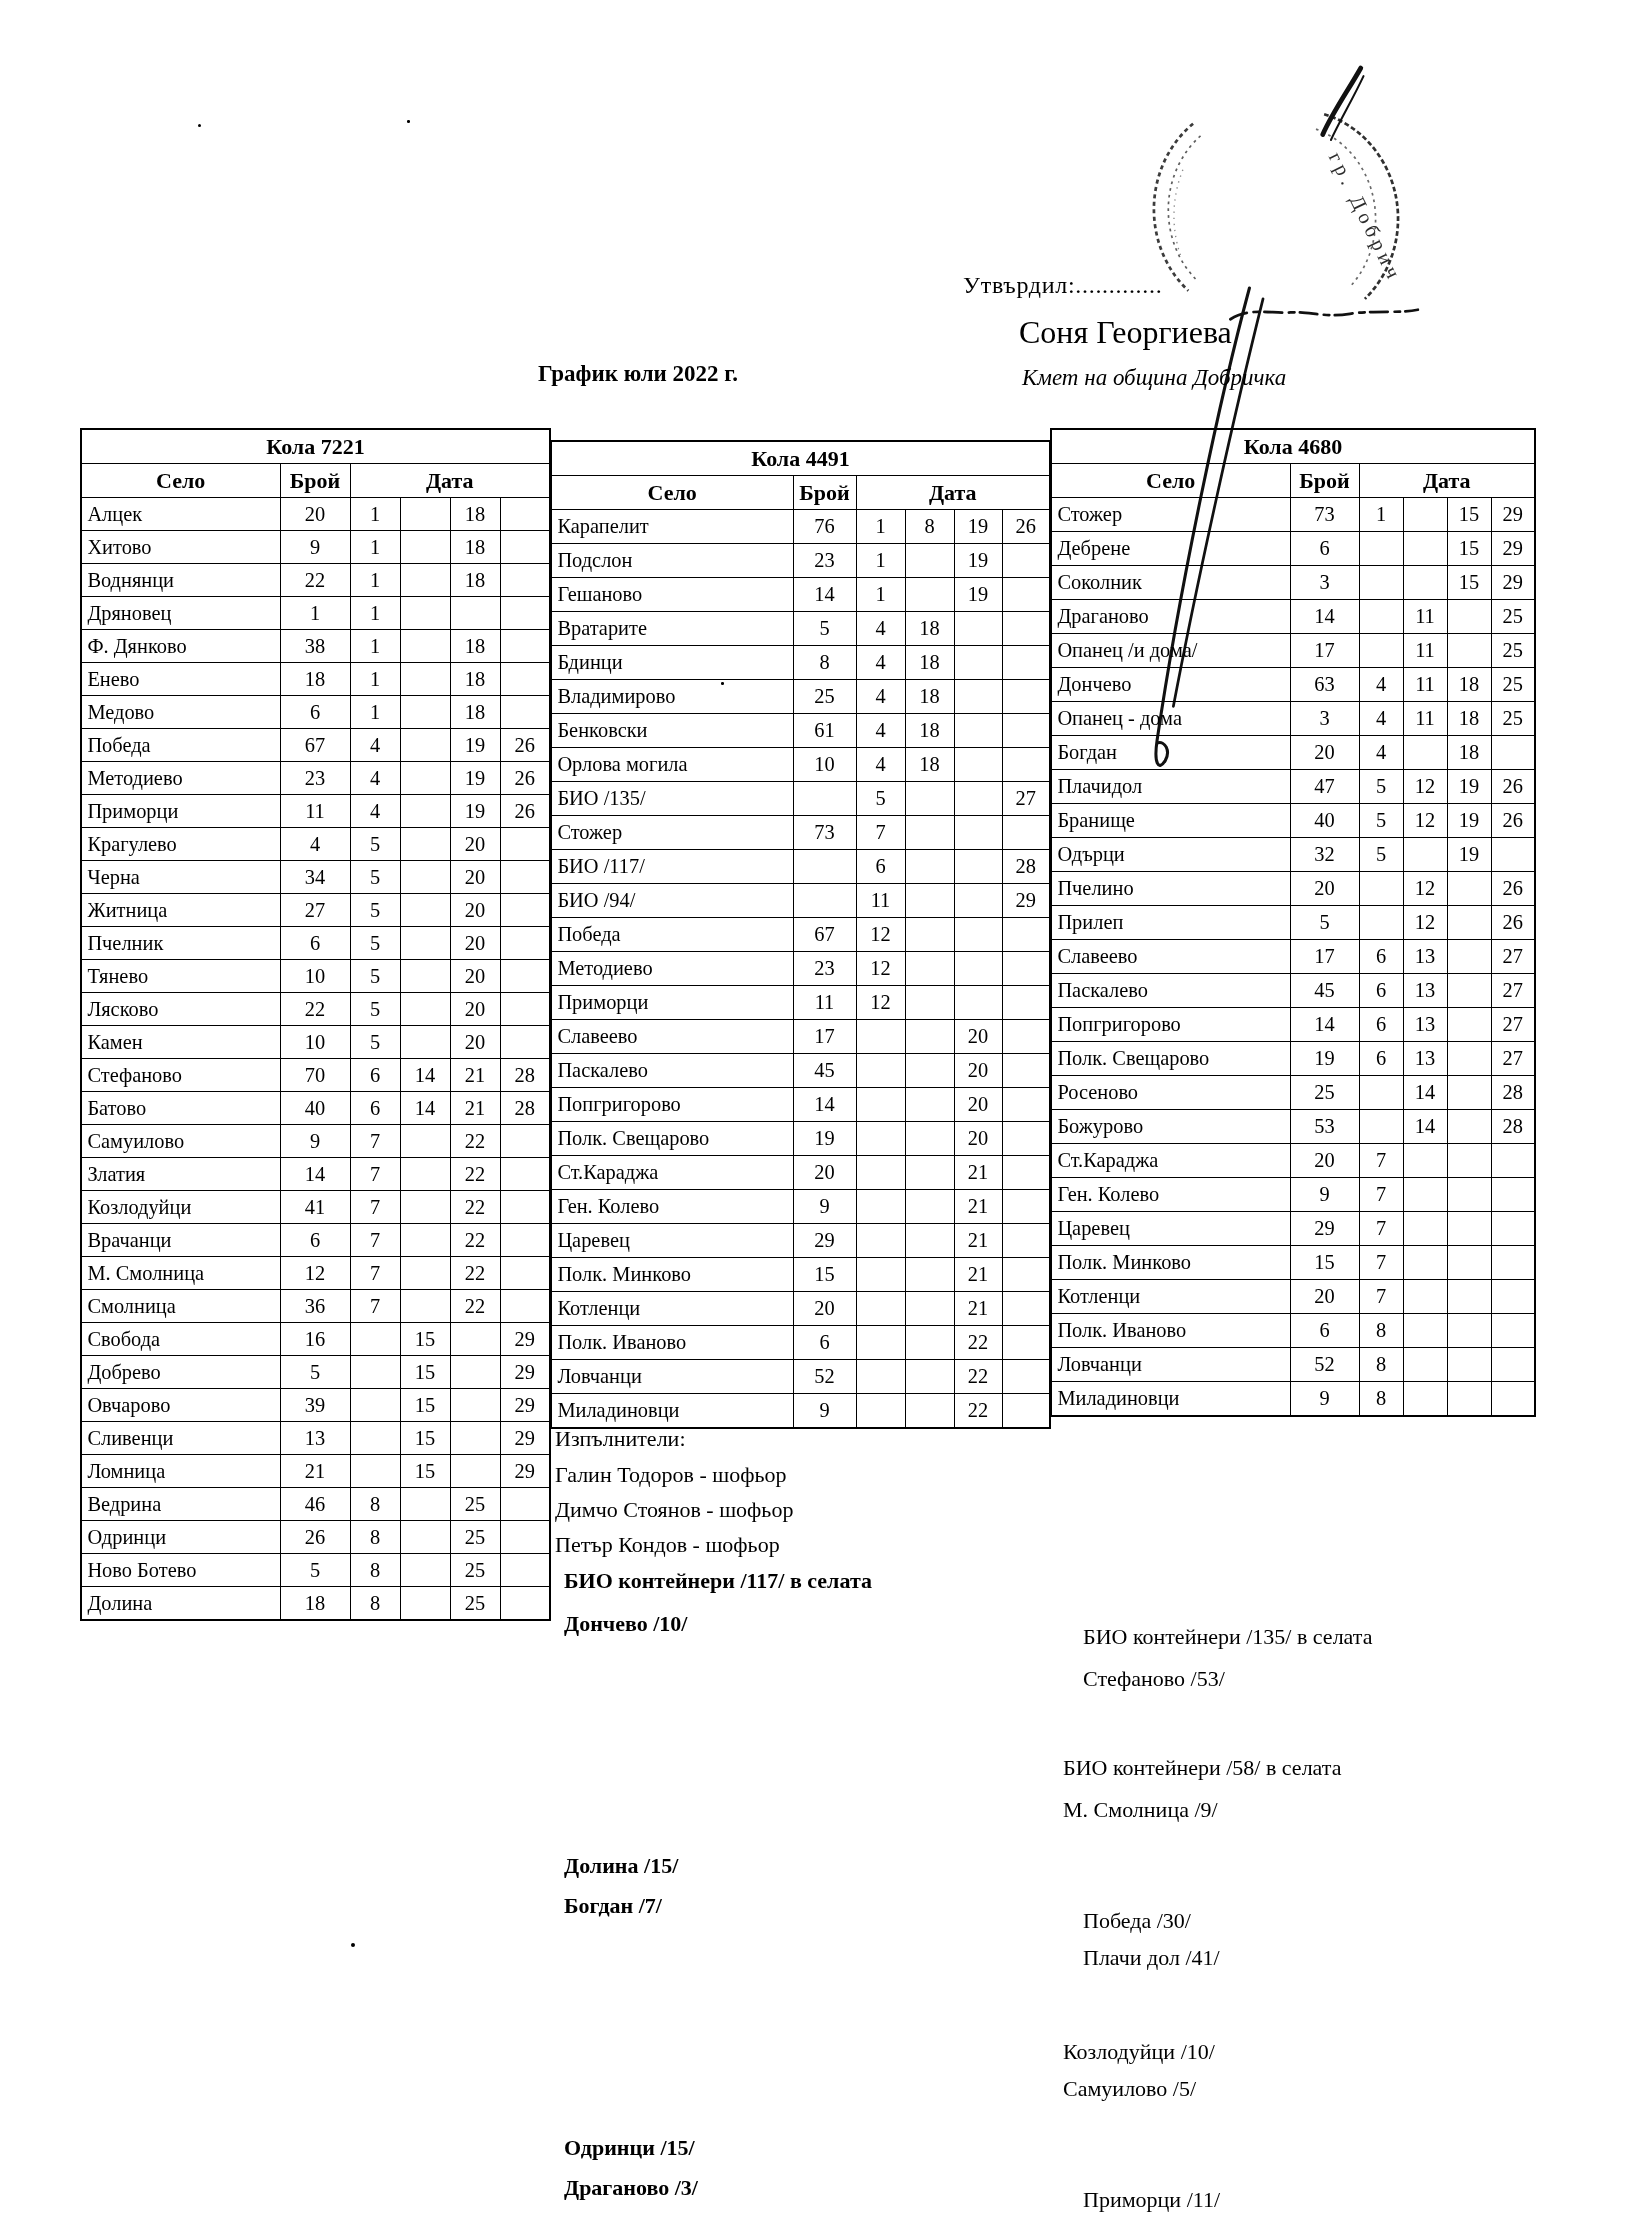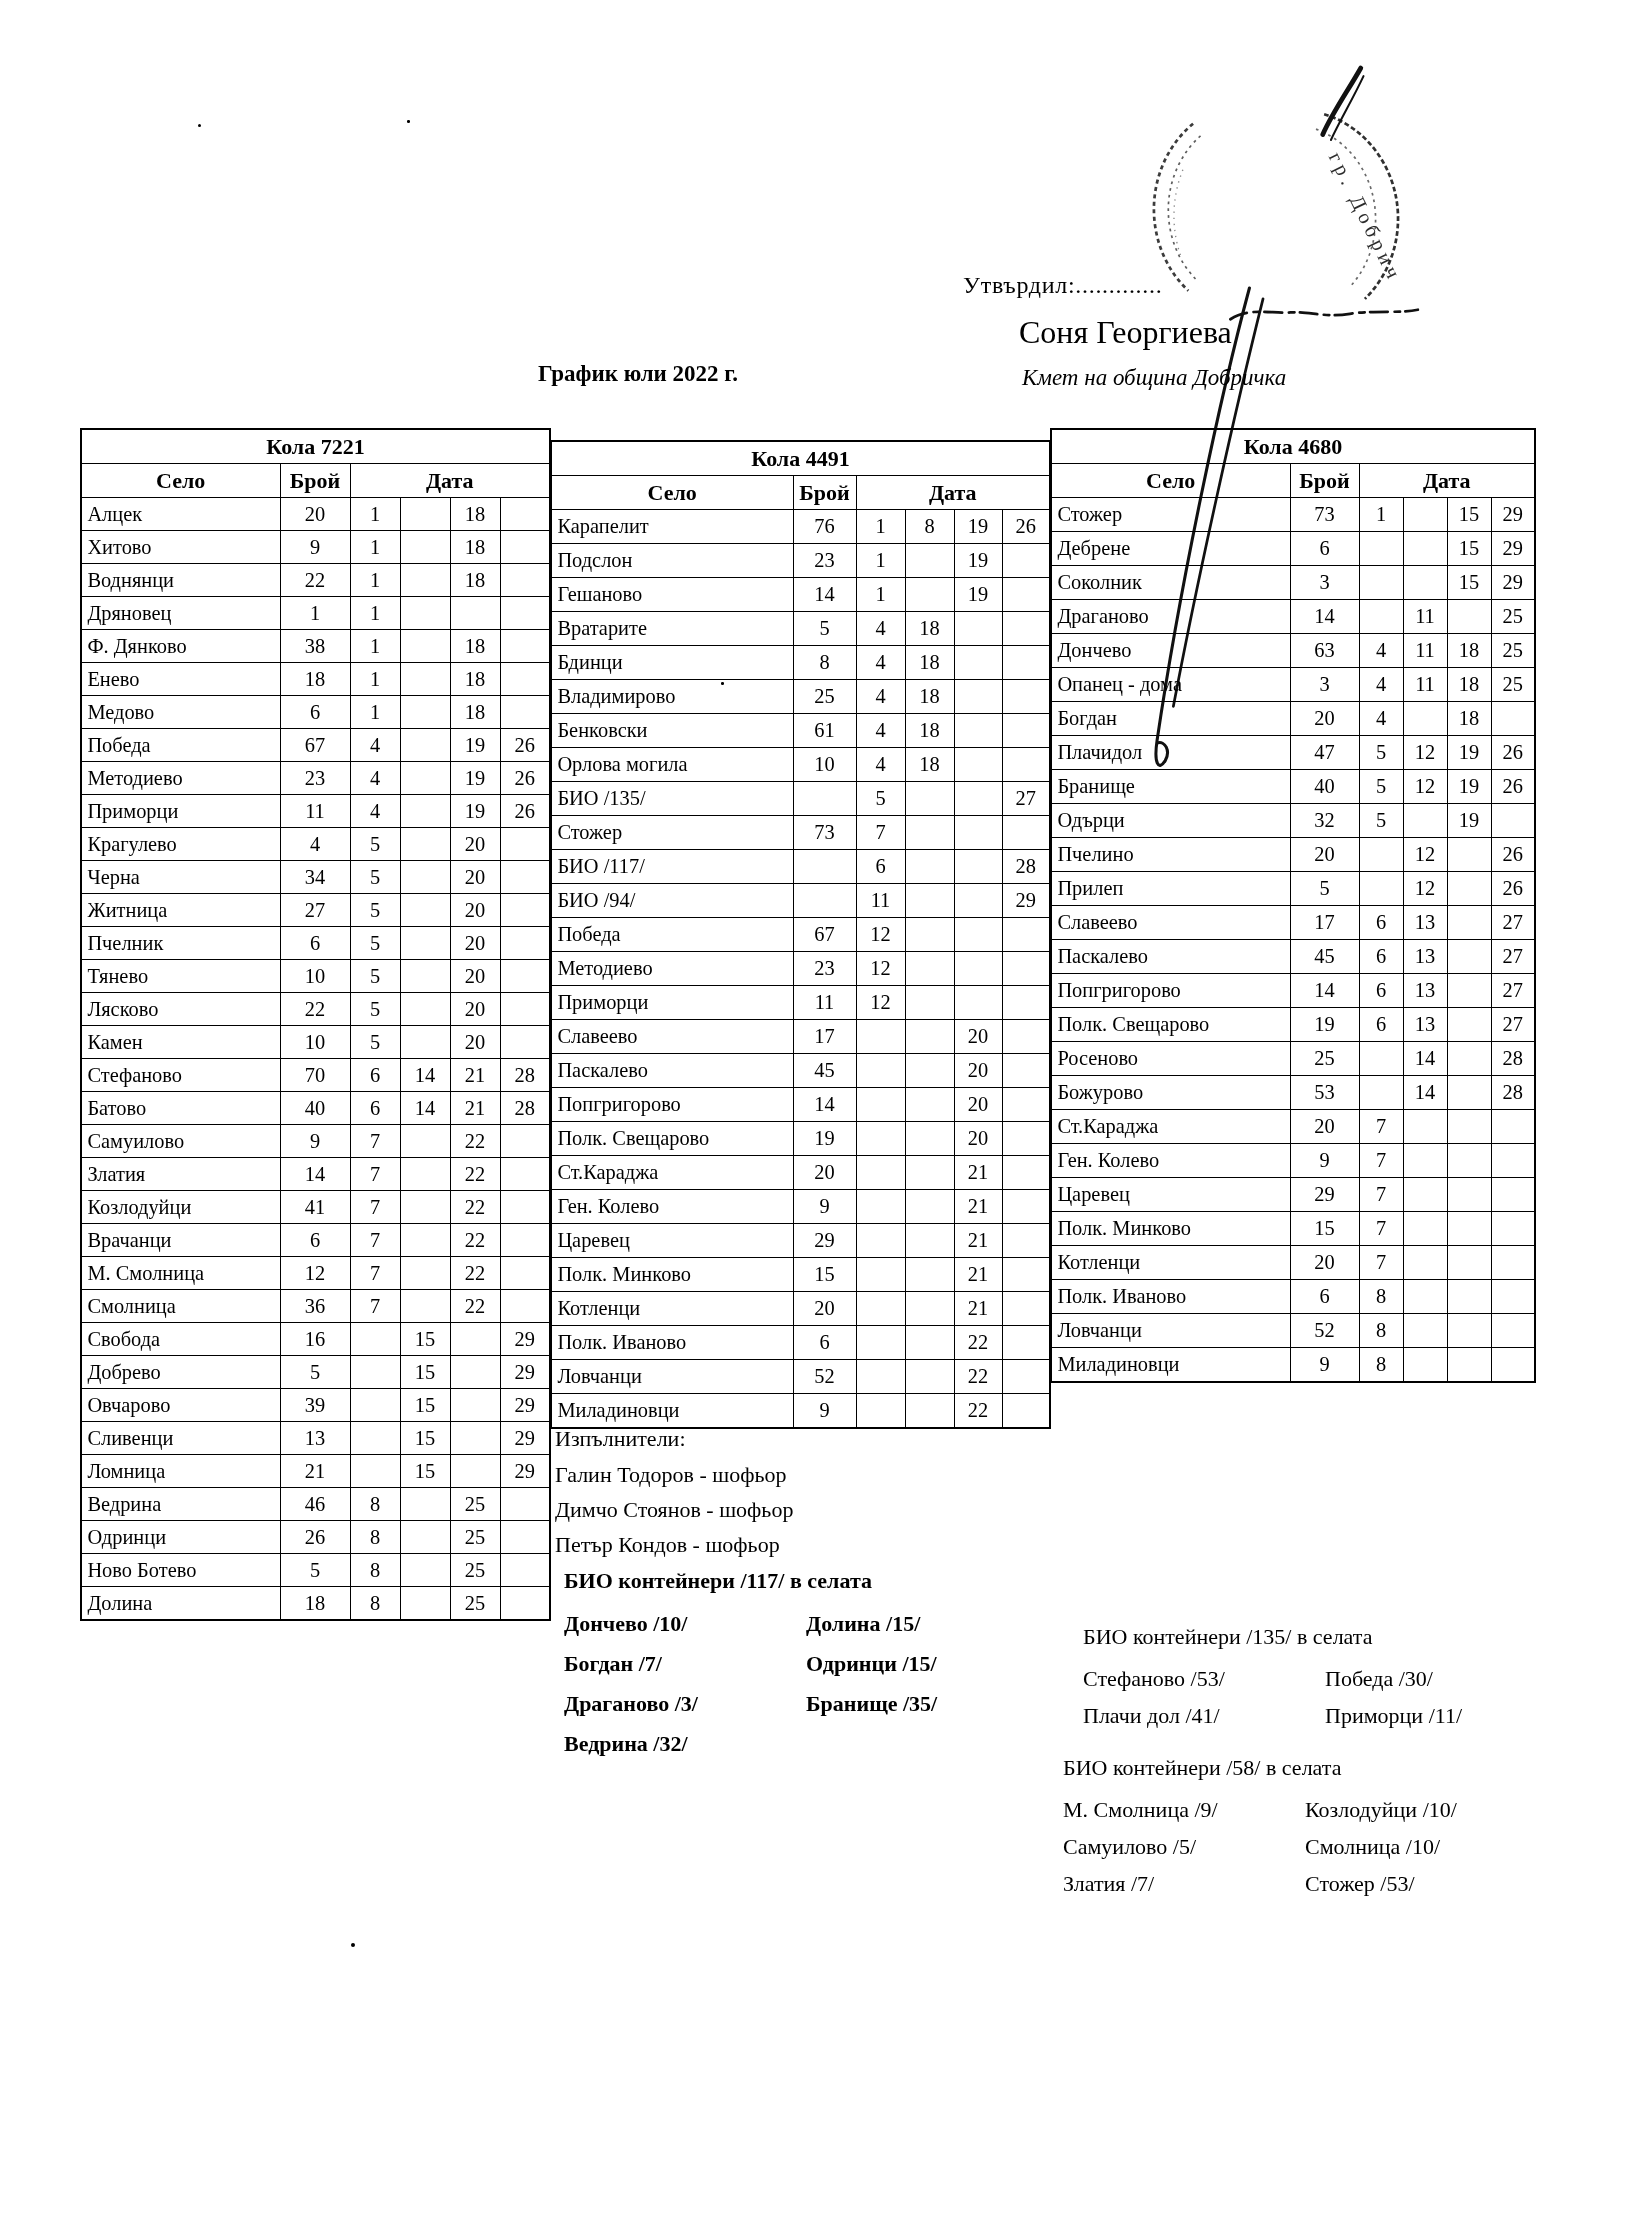--- a/index.html
+++ b/index.html
@@ -33,21 +33,21 @@
   .t0 tbody td{height:32px;}
   .t1 tbody td{height:33px;}
   .t2 tbody td{height:33px;}
 
   
   .exec-block{left:555px; top:1426px; font-size:22px;}
   .exec-block .hd{margin-bottom:5.4px;}
   .exec-block .it{line-height:35px;}
   .bio-block{font-size:22px;}
   .bio-block .hd{margin-bottom:9.5px;}
-  .bio-row{display:flex; line-height:40px;}
+  .bio-row{display:flex; line-height:40px;flex-direction:column;}
   .bio-row .lft{width:242px; flex:0 0 242px;}
   .bio-135 .bio-row, .bio-94 .bio-row{line-height:37px;}
   .dot{position:absolute; background:#000; border-radius:50%;}
 </style>
 </head>
 <body>
 
 <div class="page">
 
   <svg class="marks" viewBox="0 0 2424 3297">
@@ -652,20 +652,28 @@
             <td class="v">Соколник</td>
             <td class="c">3</td>
             <td class="d"></td>
             <td class="d"></td>
             <td class="d">15</td>
             <td class="d">29</td>
           </tr>
           <tr>
             <td class="v">Драганово</td>
             <td class="c">14</td>
+            <td class="d"></td>
+            <td class="d">11</td>
+            <td class="d"></td>
+            <td class="d">25</td>
+          </tr>
+          <tr>
+            <td class="v">Опанец /и дома/</td>
+            <td class="c">17</td>
             <td class="d"></td>
             <td class="d">11</td>
             <td class="d"></td>
             <td class="d">25</td>
           </tr>
           <tr>
             <td class="v">Дончево</td>
             <td class="c">63</td>
             <td class="d">4</td>
             <td class="d">11</td>

